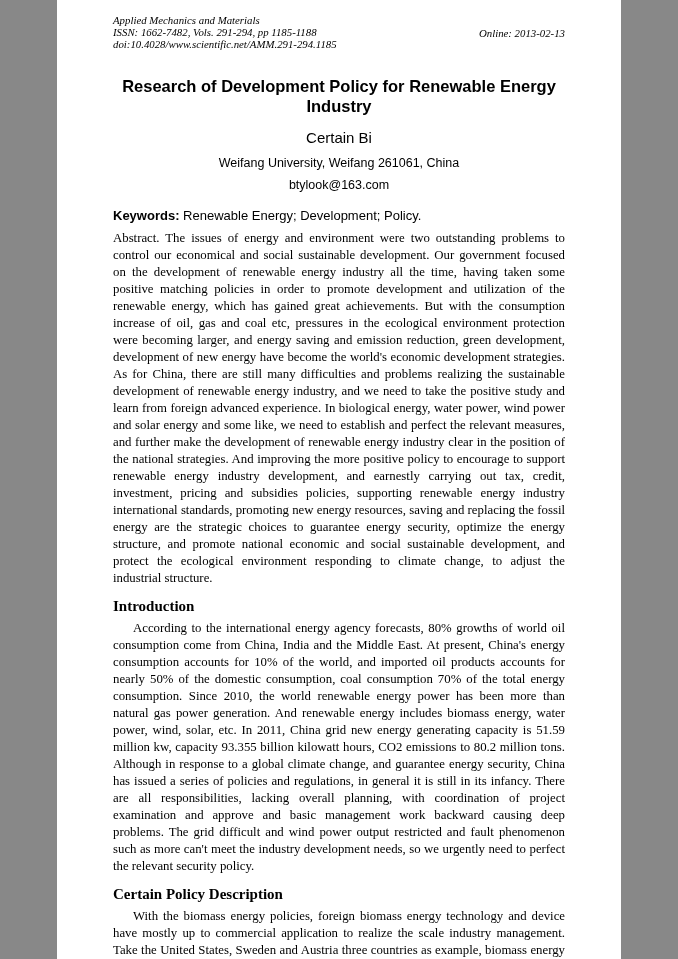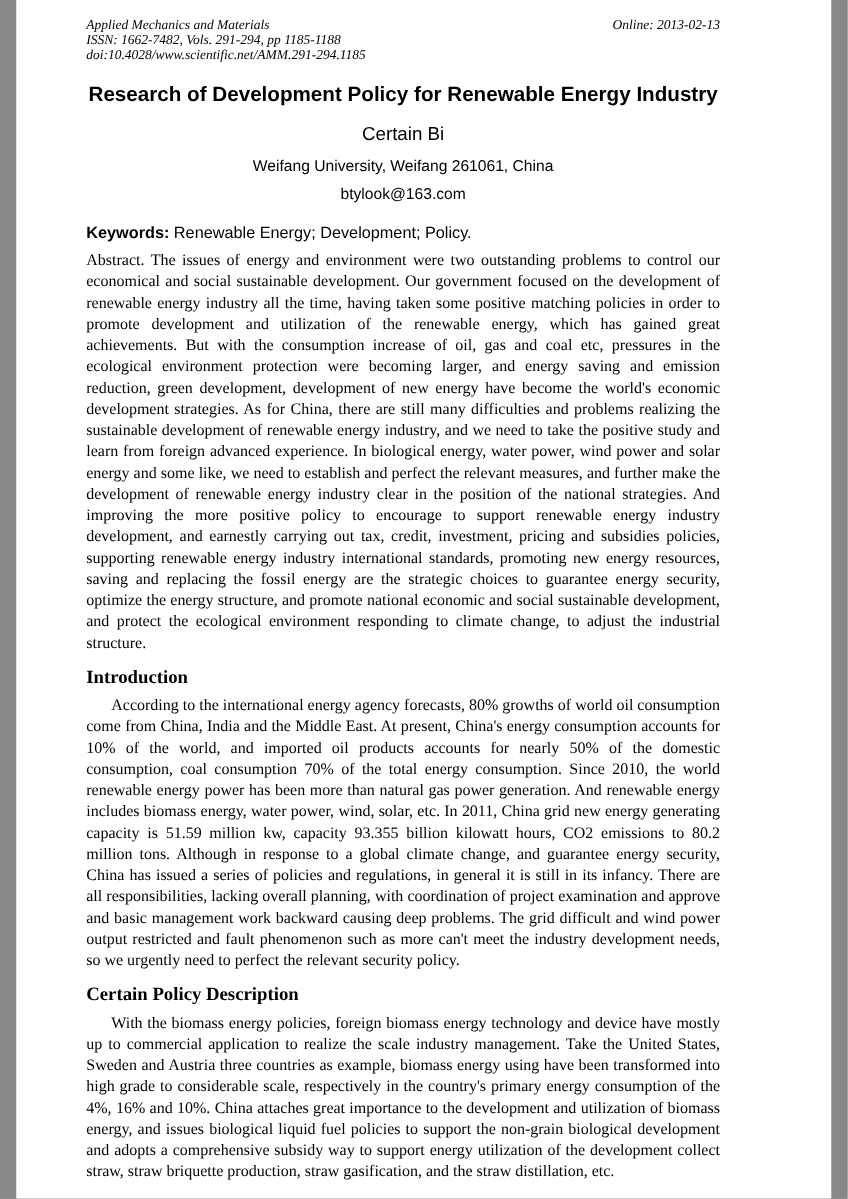--- a/index.html
+++ b/index.html
@@ -1,41 +1,41 @@
 <!DOCTYPE html>
 <html><head>
 <meta charset="utf-8">
 <style>
   * { margin: 0; padding: 0; box-sizing: border-box; }
   html, body { background: #888; }
   .page {
     position: relative;
-    width: 652px;
+    width: 564px;
     height: 959px;
     margin: 0 auto;
     background: #ffffff;
     color: #000000;
-    padding: 14px 89px 20px 56px;
+    padding: 14px 56px 20px 56px;
     overflow: hidden;
   }
   
   .page-header {
     display: flex;
     justify-content: space-between;
     align-items: flex-start;
     font-family: "Liberation Serif", serif;
     font-style: italic;
     font-size: 10.8px;
     line-height: 12px;
   }
   .header-left div { white-space: nowrap; }
-  .header-right { white-space: nowrap; }
+  .header-right { white-space: nowrap; margin-top: 13px; }
   
   .paper-title {
-    margin-top: 16px;
+    margin-top: 26px;
     text-align: center;
     font-family: "Liberation Sans", sans-serif;
     font-weight: bold;
     font-size: 16.5px;
     line-height: 20px;
   }
   .author {
     margin-top: 13px;
     text-align: center;
     font-family: "Liberation Sans", sans-serif;

